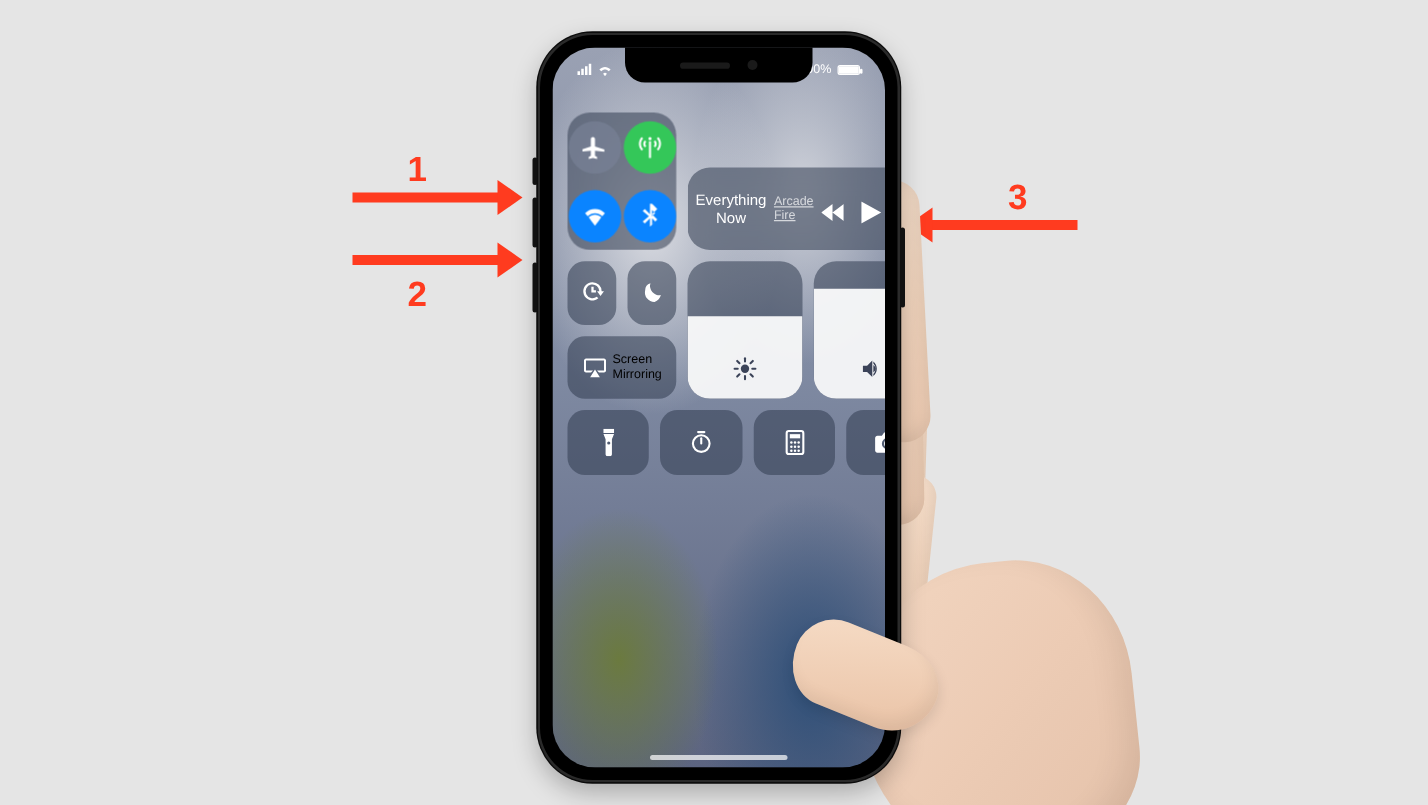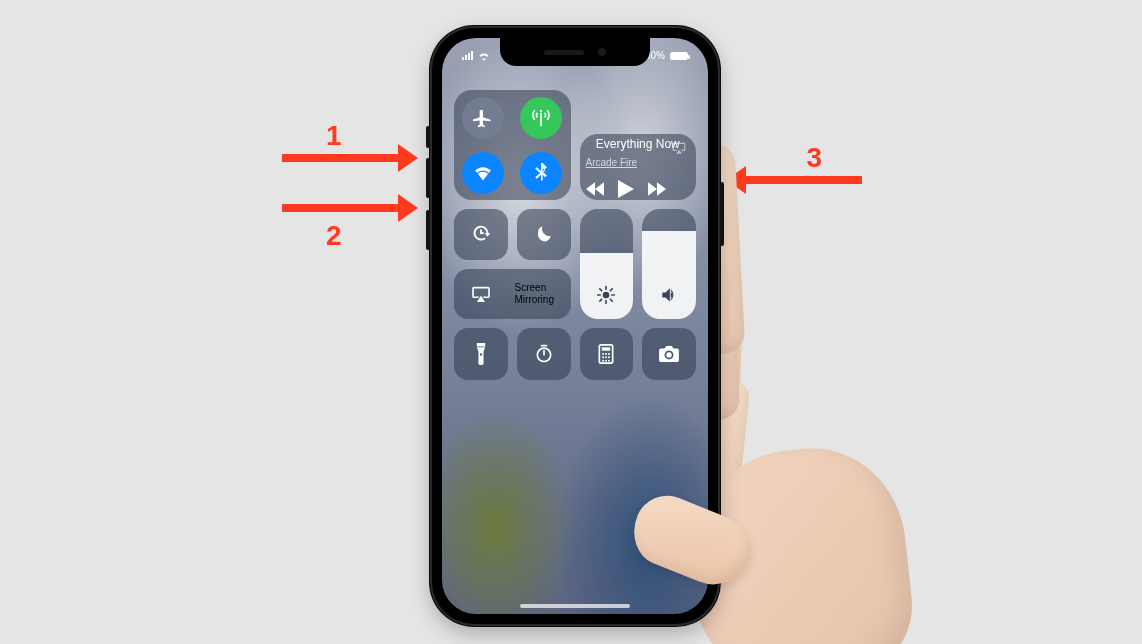--- a/index.html
+++ b/index.html
@@ -172,21 +172,21 @@
     width: 42px; height: 42px;
     border-radius: 50%;
     display: flex; align-items: center; justify-content: center;
     background: rgba(120,130,150,.7);
   }
   .circ.green { background: #34c759; }
   .circ.blue  { background: #0a84ff; }
   .circ svg { width: 20px; height: 20px; fill: #fff; }
 
   
-  .media { display:flex; flex-direction:column; justify-content:center; gap:6px; padding:6px;margin-top:44px; }
+  .media { display:flex; flex-direction:row; align-items:center; justify-content:center; gap:6px; padding:6px;margin-top:44px; }
   .media .title { font-size: 12px; font-weight: 500; text-align:center; }
   .media .artist { font-size: 10px; opacity: .7; text-decoration: underline; }
   .airplay-ic { position:absolute; top:8px; right:10px; opacity:.55; }
   .controls { display:flex; gap:14px; align-items:center; margin-top:6px; }
   .controls svg { fill:#fff; }
 
   
   .halfrow { display:grid; grid-template-columns:1fr 1fr; gap:9px; }
   .mini {
     background: rgba(50,60,80,.55);
@@ -204,21 +204,21 @@
   .slider .fill {
     position:absolute; left:0; right:0; bottom:0;
     background: rgba(255,255,255,.92);
   }
   .slider .ic {
     position:absolute; left:50%; bottom:14px; transform:translateX(-50%);
   }
 
   
   .mirror {
-    display:flex; align-items:center; gap:24px;
+    display:flex; align-items:center; gap:4px;
     padding: 0 12px;
     font-size: 10px; line-height: 1.2;
   }
 
   .row4 { display:grid; grid-template-columns:repeat(4,1fr); gap:9px; height:52px; }
   .row4 .mini { border-radius: 14px; }
 
   svg { display:block; }
 
   

